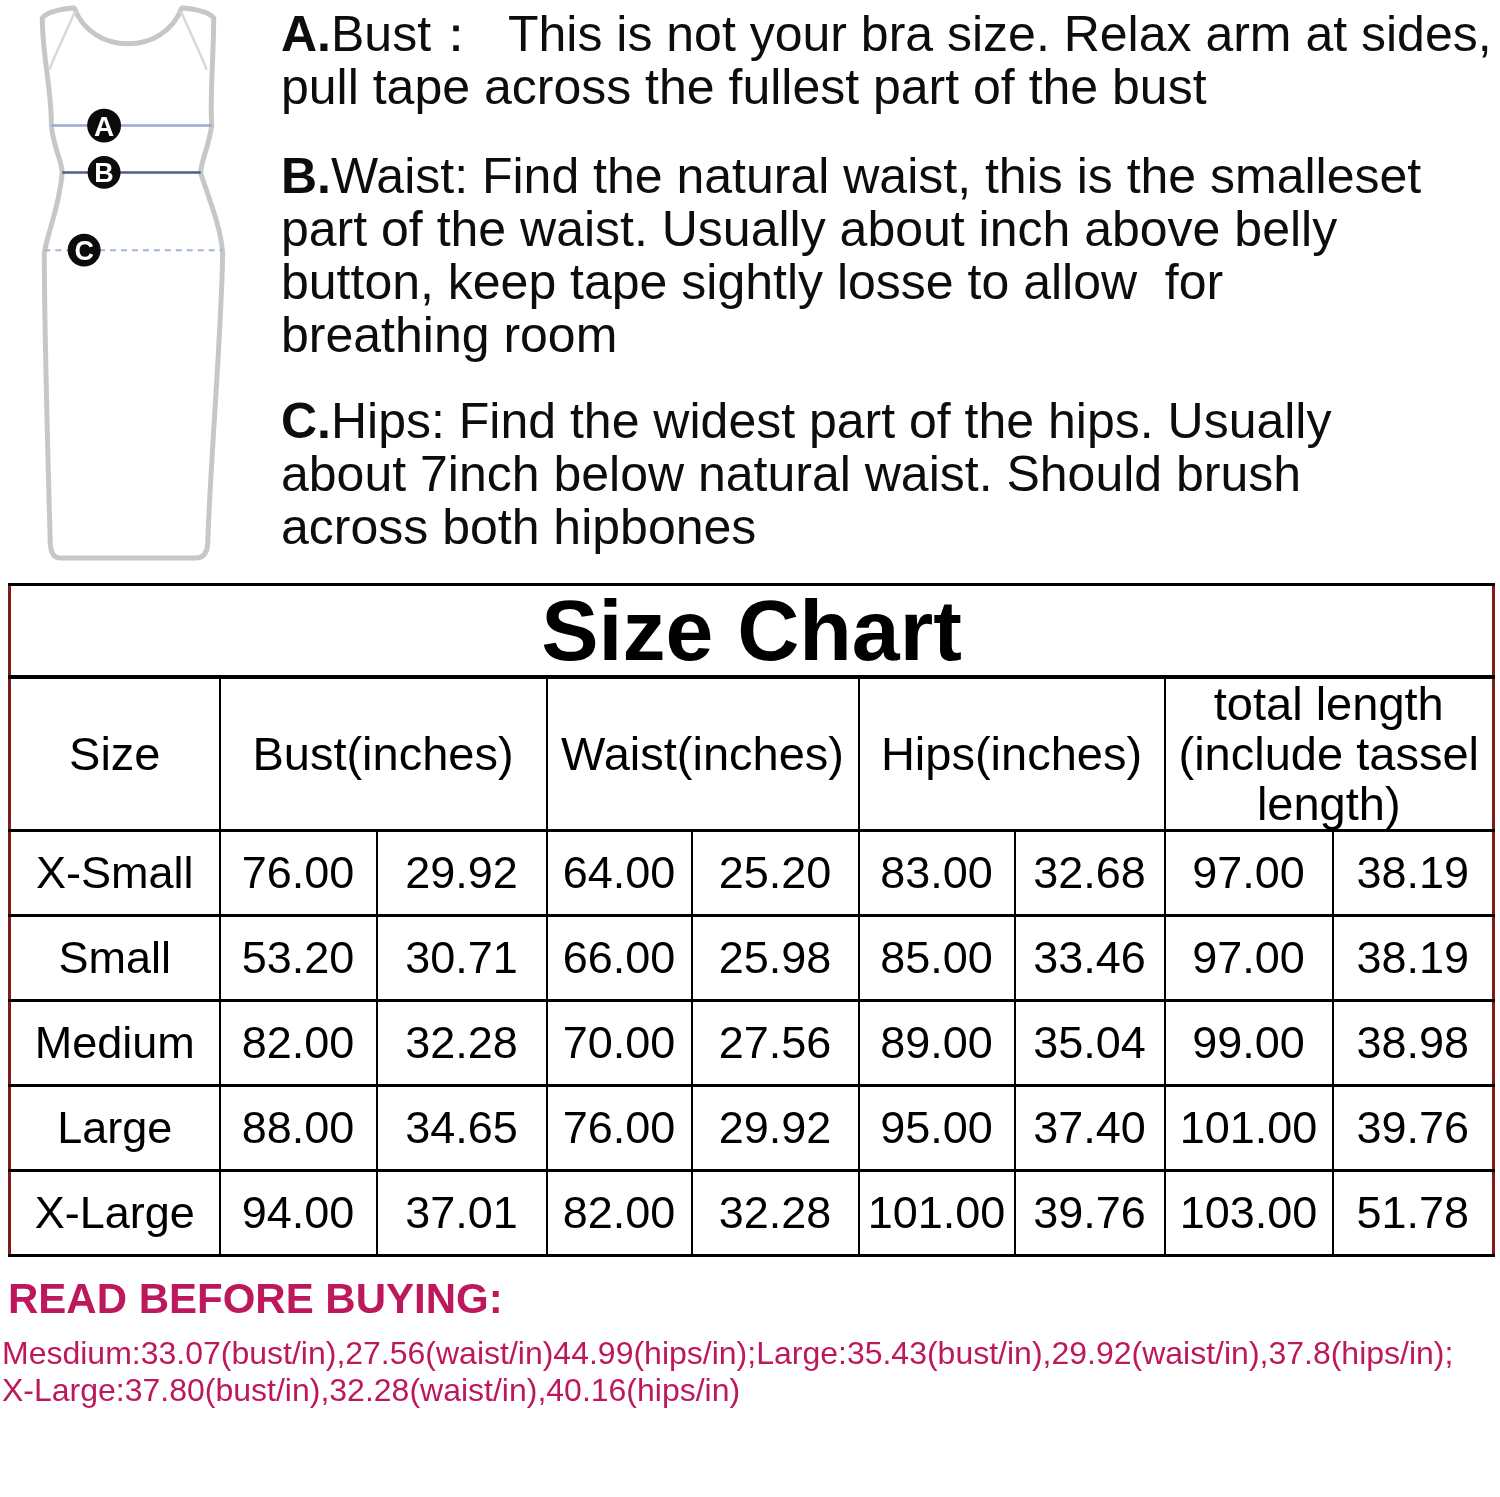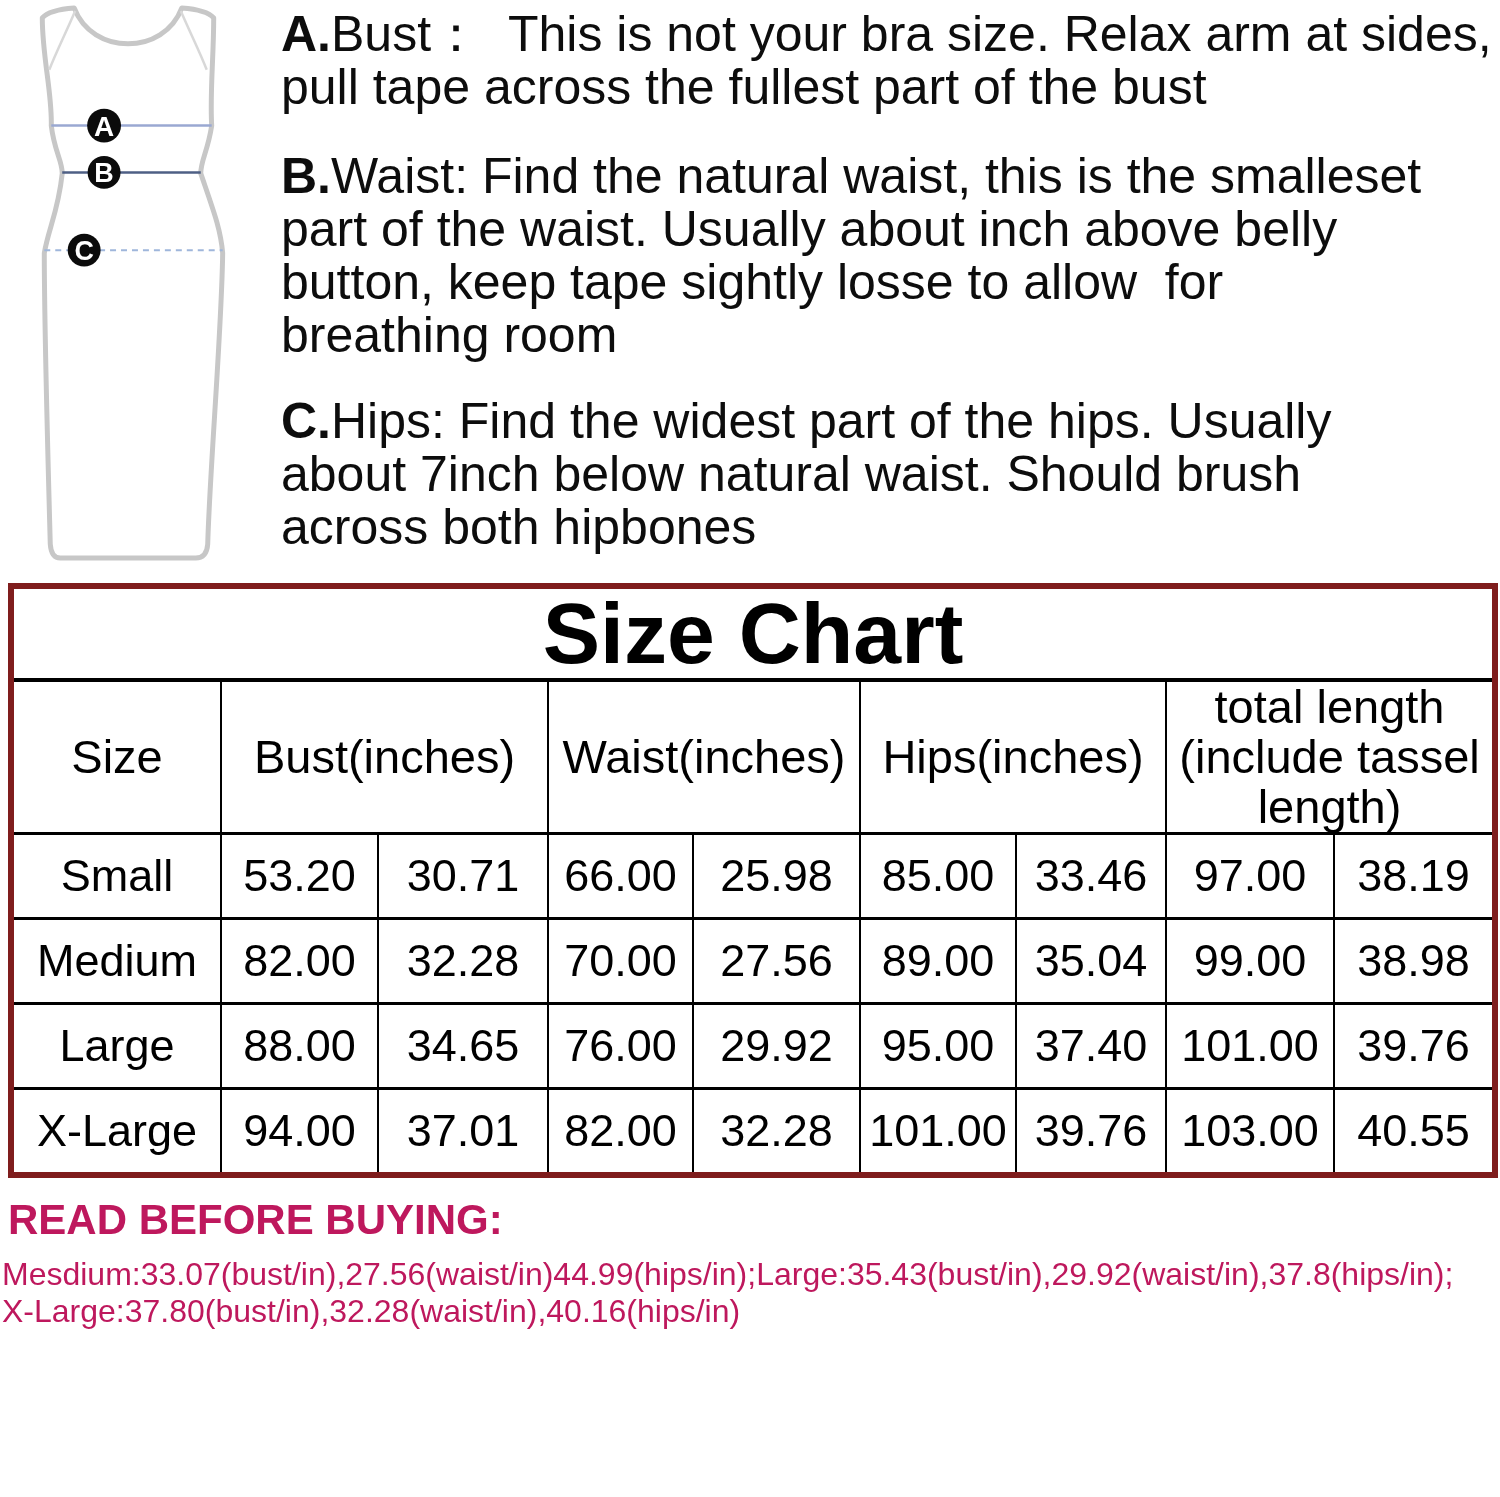--- a/index.html
+++ b/index.html
@@ -14,21 +14,21 @@
   .dress-wrap{width:273px;flex:none;padding-top:2px;}
   .dress-wrap svg{display:block;margin-left:8px;}
   .guide{flex:1;padding-left:8px;padding-right:5px;font-size:50px;line-height:53px;color:#0d0d0d;}
   .guide p{margin:0;white-space:pre;}
   .guide p b{font-weight:bold;}
   .guide .pA{margin-top:8px;}
   .guide .pB{margin-top:36px;}
   .guide .pC{margin-top:33px;}
 
   
-  table.size-chart{border-collapse:collapse;table-layout:fixed;width:1484px;margin-left:8px;border:6px solid #7f1d1d;}
+  table.size-chart{border-collapse:collapse;table-layout:fixed;width:1484px;margin-left:8px;border:3px solid #7f1d1d;}
   .size-chart td{
     border:2px solid #000;border-top-width:3px;border-bottom-width:3px;
     text-align:center;vertical-align:middle;padding:0;font-size:45px;
     white-space:pre-line;overflow:hidden;
   }
   .title-row td{height:89px;font-size:86px;line-height:89px;font-weight:bold;border-bottom-width:4px;}
   .head-row td{height:150px;font-size:47px;line-height:50px;}
   .unit-row td{height:79px;}
   .data-row td{height:82px;}
 
@@ -106,20 +106,31 @@
       <tr class="head-row">
         <td>Size</td>
         <td colspan="2">Bust(inches)</td>
         <td colspan="2">Waist(inches)</td>
         <td colspan="2">Hips(inches)</td>
         <td colspan="2">total length
 (include tassel
 length)</td>
       </tr>
       <tr class="data-row">
+        <td>X-Small</td>
+        <td>76.00</td>
+        <td>29.92</td>
+        <td>64.00</td>
+        <td>25.20</td>
+        <td>83.00</td>
+        <td>32.68</td>
+        <td>97.00</td>
+        <td>38.19</td>
+      </tr>
+      <tr class="data-row">
         <td>Small</td>
         <td>53.20</td>
         <td>30.71</td>
         <td>66.00</td>
         <td>25.98</td>
         <td>85.00</td>
         <td>33.46</td>
         <td>97.00</td>
         <td>38.19</td>
       </tr>
@@ -147,21 +158,21 @@
       </tr>
       <tr class="data-row">
         <td>X-Large</td>
         <td>94.00</td>
         <td>37.01</td>
         <td>82.00</td>
         <td>32.28</td>
         <td>101.00</td>
         <td>39.76</td>
         <td>103.00</td>
-        <td>40.55</td>
+        <td>51.78</td>
       </tr>
     </tbody>
   </table>
 
   <div class="notice">
     <div class="notice-heading">READ BEFORE BUYING:</div>
     <div class="notice-body">Mesdium:33.07(bust/in),27.56(waist/in)44.99(hips/in);Large:35.43(bust/in),29.92(waist/in),37.8(hips/in);
 X-Large:37.80(bust/in),32.28(waist/in),40.16(hips/in)</div>
   </div>
 

